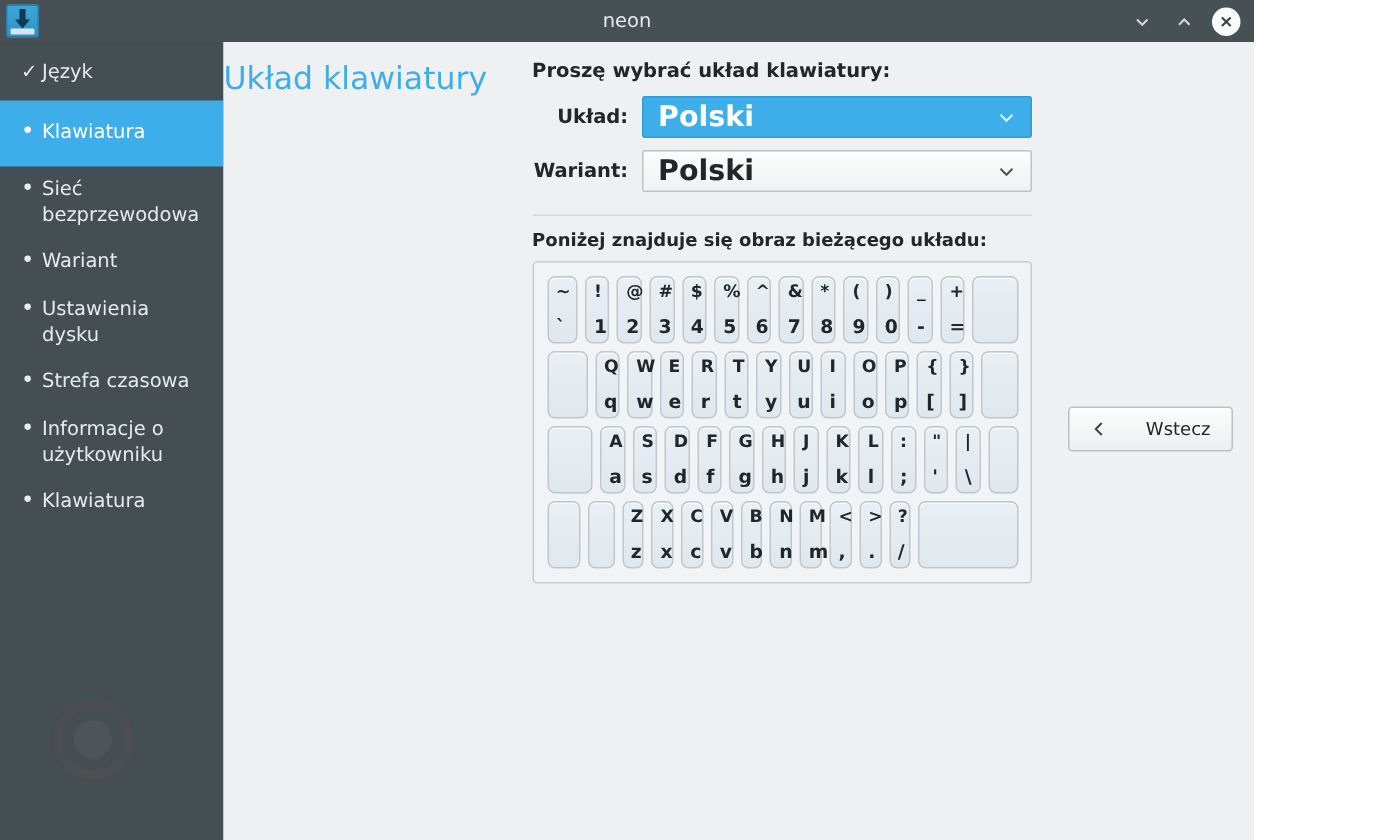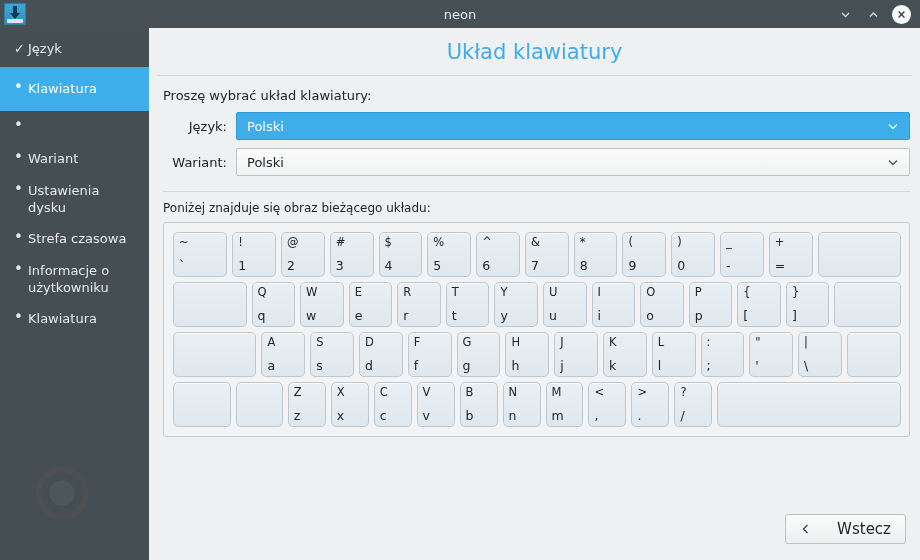--- a/index.html
+++ b/index.html
@@ -10,21 +10,21 @@
   body {
     width: 920px;
     height: 560px;
     overflow: hidden;
     font-family: "DejaVu Sans", "Liberation Sans", sans-serif;
     font-size: 13px;
     color: #232629;
   }
   .window {
     position: relative;
-    width: 920px;
+    width: 836px;
     height: 560px;
     display: flex;
     flex-direction: column;
     background: #eff0f1;
   }
 
   
   .titlebar {
     height: 28px;
     min-height: 28px;
@@ -162,21 +162,21 @@
       radial-gradient(circle at 40% 45%, #ffffff 0 18%, transparent 19%),
       radial-gradient(circle at 40% 45%, transparent 0 30%, #ff6a5a 31% 38%, transparent 39%);
     border-radius: 6px;
   }
 
   
   .main {
     flex: 1;
     background: #eff0f1;
     display: flex;
-    flex-direction: column;
+    flex-direction: row;
     min-width: 0;
     position: relative;
   }
   .page-title {
     text-align: center;
     color: #3daee9;
     font-size: 21px;
     padding: 12px 0 11px 0;
     font-weight: normal;
     margin: 0;
@@ -185,20 +185,21 @@
     height: 1px;
     background: #d4d6d7;
     margin: 0 8px;
   }
   .content {
     padding: 12px 10px 0 14px;
     flex: 1;
     display: flex;
     flex-direction: column;
     min-height: 0;
+    font-weight: bold;
   }
   .intro {
     font-size: 13px;
     color: #232629;
     margin-bottom: 9px;
   }
 
   .field-row {
     display: flex;
     align-items: center;
@@ -212,21 +213,21 @@
     font-size: 13px;
     color: #232629;
   }
   .combo {
     flex: 1;
     height: 28px;
     border-radius: 2px;
     display: flex;
     align-items: center;
     padding: 0 8px 0 10px;
-    font-size: 13px;
+    font-size: 19px;
     box-sizing: border-box;
     position: relative;
   }
   .combo .value { flex: 1; }
   .combo .chev {
     display: flex;
     align-items: center;
     justify-content: center;
     width: 16px;
   }
@@ -310,21 +311,21 @@
   }
   .btn {
     display: flex;
     align-items: center;
     gap: 25px;
     height: 30px;
     padding: 0 14px;
     border: 1px solid #bdc1c4;
     border-radius: 3px;
     background: linear-gradient(#fcfcfc, #eceeef);
-    font-size: 15px;
+    font-size: 12px;
     color: #232629;
     box-sizing: border-box;
   }
   .btn .chev { display: flex; align-items: center; color: #3c4245; }
 </style>
 </head>
 <body>
 
 <div class="window">
 
@@ -361,20 +362,21 @@
         <span class="side-label">Język</span>
       </div>
 
       <div class="side-item active">
         <span class="mark dot">•</span>
         <span class="side-label">Klawiatura</span>
       </div>
 
       <div class="side-item">
         <span class="mark dot">•</span>
+        <span class="side-label">Sieć bezprzewodowa</span>
       </div>
 
       <div class="side-item">
         <span class="mark dot">•</span>
         <span class="side-label">Wariant</span>
       </div>
 
       <div class="side-item">
         <span class="mark dot">•</span>
         <span class="side-label">Ustawienia dysku</span>
@@ -401,21 +403,21 @@
     <div class="main">
 
       <h1 class="page-title">Układ klawiatury</h1>
       <div class="title-rule"></div>
 
       <div class="content">
 
         <div class="intro">Proszę wybrać układ klawiatury:</div>
 
         <div class="field-row">
-          <div class="field-label">Język:</div>
+          <div class="field-label">Układ:</div>
           <div class="combo focused">
             <span class="value">Polski</span>
             <span class="chev">
               <svg width="14" height="14" viewBox="0 0 14 14" aria-hidden="true">
                 <path d="M3 5.5 L7 9.5 L11 5.5" fill="none" stroke="currentColor" stroke-width="1.3"></path>
               </svg>
             </span>
           </div>
         </div>
 

